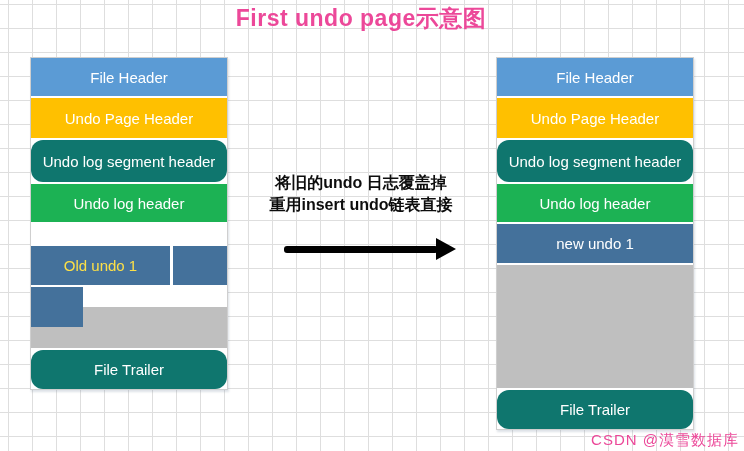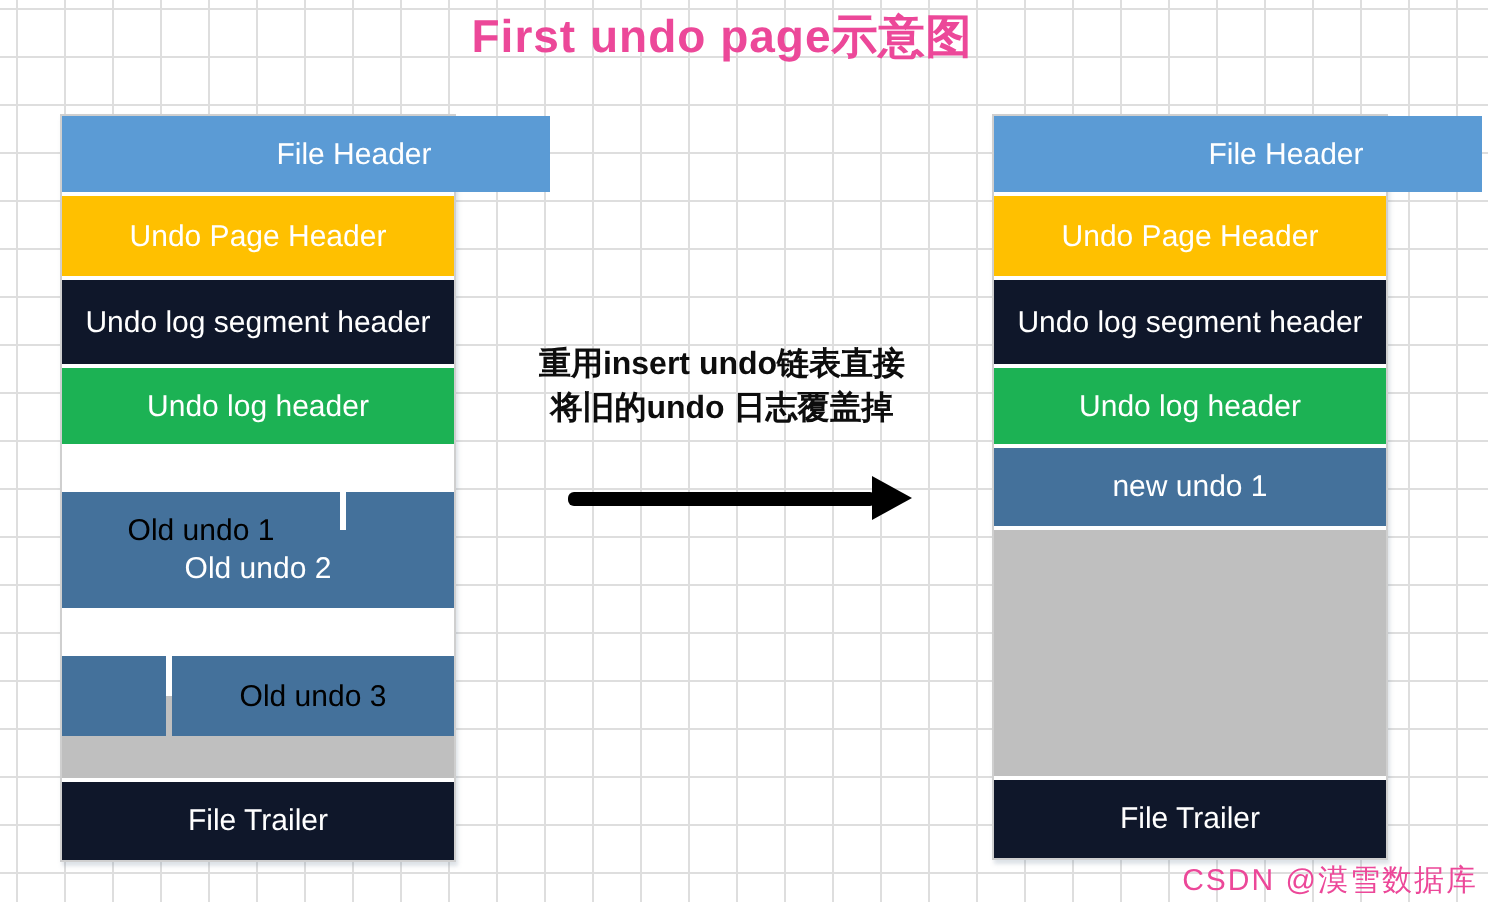--- a/index.html
+++ b/index.html
@@ -49,27 +49,27 @@
   .split {
     justify-content: flex-start;
     background: #ffffff;
     gap: 3px;
   }
   .cell {
     height: 100%;
     display: flex;
     align-items: center;
     justify-content: center;
-    color: #000000;
+    color: #fde047;
     font-size: 15px;
     margin-top: 44px;
   }
-  .c-blue   { background: #5B9BD5; padding-left: 48px; }
+  .c-blue   { background: #5B9BD5; }
   .c-yellow { background: #FFC000; }
-  .c-orange { background: #0f172a; }
+  .c-orange { background: #0f766e; border-radius: 12px; }
   .c-green  { background: #1CB254; }
   .c-steel  { background: #44719B; }
   .c-gray   { background: #BFBFBF; }
   .annotation {
     position: absolute;
     left: 248px; top: 172px; width: 226px;
     text-align: center;
     font-size: 16px;
     font-weight: bold;
     color: #0d0d0d;
@@ -105,32 +105,30 @@
 
 <div class="stack stack-left">
   <div class="row c-blue" style="height:38px">File Header</div>
   <div class="row c-yellow" style="height:40px">Undo Page Header</div>
   <div class="row c-orange" style="height:42px">Undo log segment header</div>
   <div class="row c-green" style="height:38px">Undo log header</div>
   <div class="row split" style="height:39px">
     <div class="cell c-steel" style="width:139px">Old undo 1</div>
     <div class="cell c-steel" style="flex:1"></div>
   </div>
-  <div class="row c-steel" style="height:39px">Old undo 2</div>
   <div class="row split" style="height:40px">
     <div class="cell c-steel" style="width:52px"></div>
-    <div class="cell c-steel" style="flex:1">Old undo 3</div>
   </div>
   <div class="row c-gray" style="height:41px"></div>
   <div class="row c-orange" style="height:39px">File Trailer</div>
 </div>
 
 <div class="annotation">
+  <div>将旧的undo 日志覆盖掉</div>
   <div>重用insert undo链表直接</div>
-  <div>将旧的undo 日志覆盖掉</div>
 </div>
 <div class="arrow-shaft"></div>
 <div class="arrow-head"></div>
 
 <div class="stack stack-right">
   <div class="row c-blue" style="height:38px">File Header</div>
   <div class="row c-yellow" style="height:40px">Undo Page Header</div>
   <div class="row c-orange" style="height:42px">Undo log segment header</div>
   <div class="row c-green" style="height:38px">Undo log header</div>
   <div class="row c-steel" style="height:39px">new undo 1</div>

